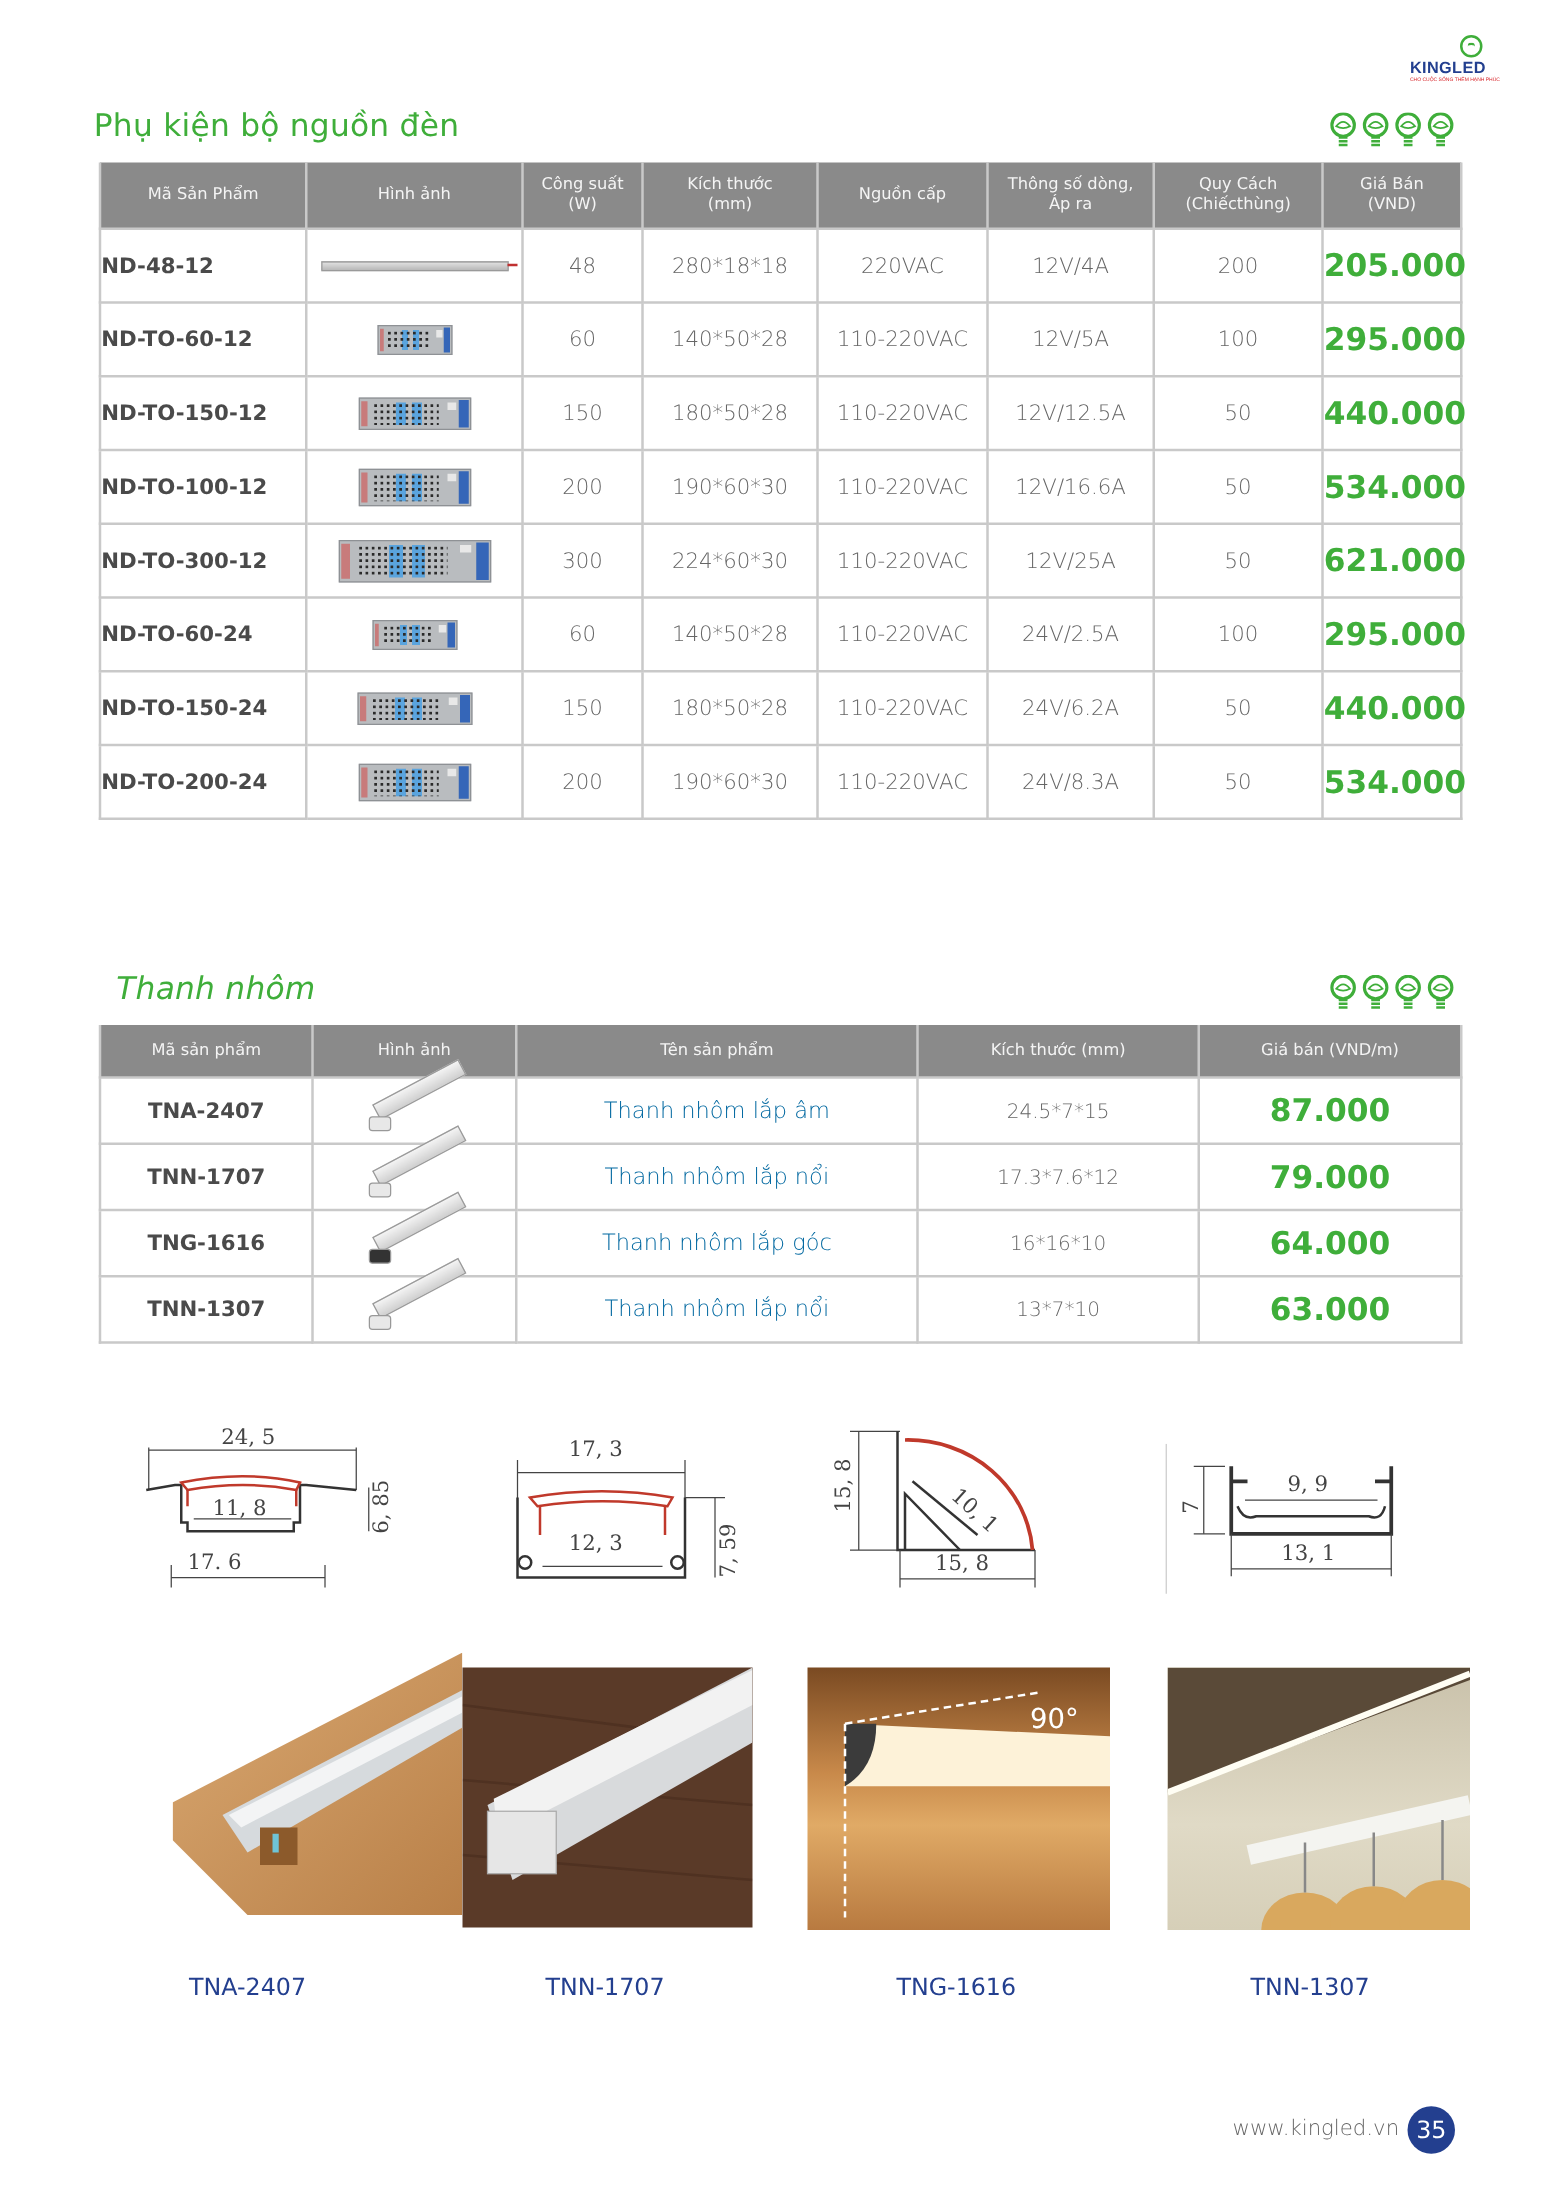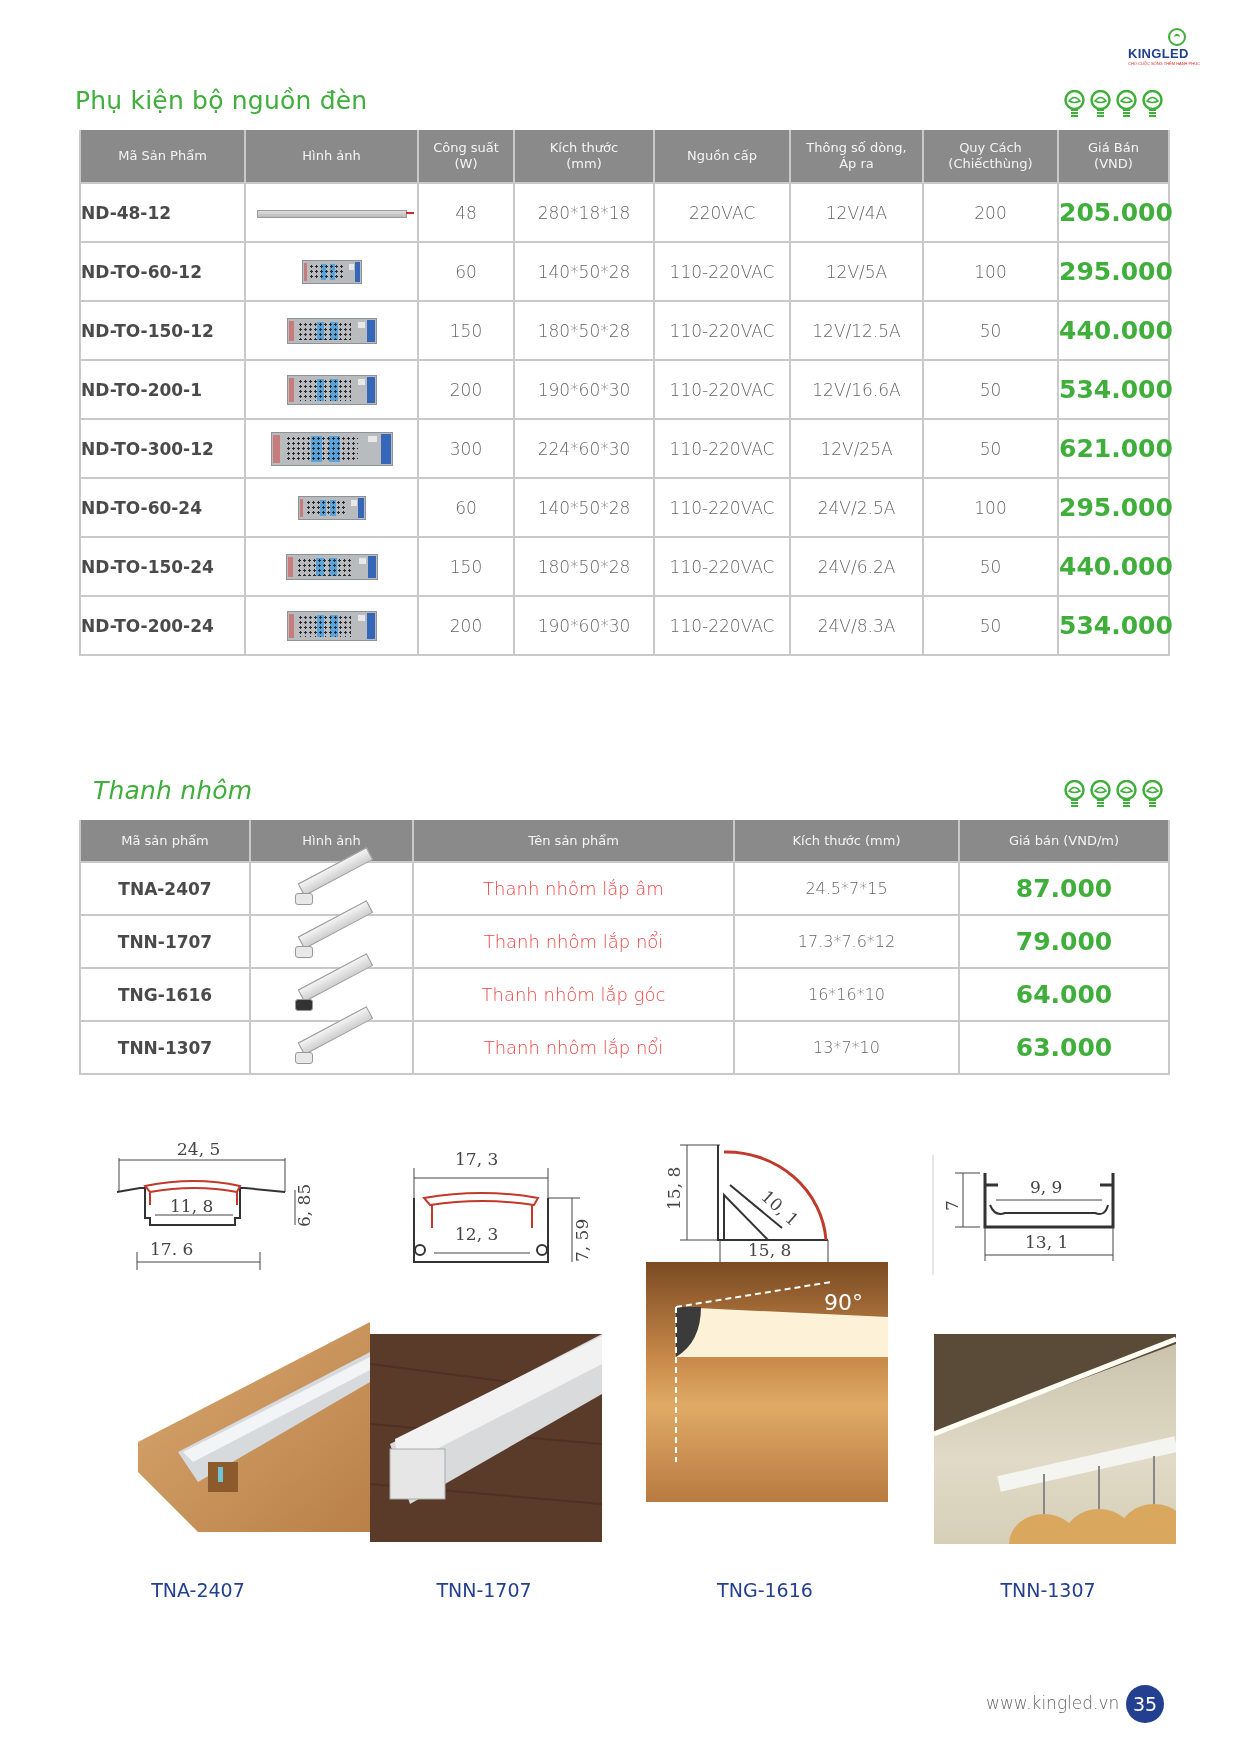--- a/index.html
+++ b/index.html
@@ -24,21 +24,21 @@
   td.price { color: #3fae3a; font-weight: bold; font-size: 25px; }
   td.img { padding: 0; }
 
   #t1 { left: 79px; top: 130px; width: 1089px; }
   #t1 th { height: 53px; }
   #t1 td { height: 59px; }
 
   #t2 { left: 79px; top: 820px; width: 1089px; }
   #t2 th { height: 42px; }
   #t2 td { height: 53px; }
-  #t2 td.name { font-size: 18px; color: #ef4444; }
+  #t2 td.name { font-size: 18px; color: #0369a1; }
   #t2 td.dim { font-size: 16px; }
 
   
   .psu { display: inline-block; position: relative; background: #b9bcbf; border: 1px solid #8e9195; vertical-align: middle; }
   .psu .grid { position: absolute; top: 3px; bottom: 3px; left: 12%; right: 28%;
     background-image: radial-gradient(circle, #2a2a2a 1.2px, transparent 1.4px), linear-gradient(90deg, transparent 35%, #5aa4de 35%, #5aa4de 50%, transparent 50%, transparent 60%, #5aa4de 60%, #5aa4de 75%, transparent 75%);
     background-size: 5px 5px, 100% 100%; }
   .psu .lt { position: absolute; left: 1px; top: 2px; bottom: 2px; width: 6%; background: #c87b7b; }
   .psu .rt { position: absolute; right: 1px; top: 1px; bottom: 1px; width: 8%; background: #3566b8; }
   .psu .lbl { position: absolute; right: 12%; top: 3px; width: 8%; height: 6px; background: #e8e8e8; }
@@ -142,21 +142,21 @@
       <td class="code">ND-TO-150-12</td>
       <td class="img"><span class="psu" style="width:90px;height:26px"><i class="lt"></i><i class="grid"></i><i class="lbl"></i><i class="rt"></i></span></td>
       <td>150</td>
       <td>180*50*28</td>
       <td>110-220VAC</td>
       <td>12V/12.5A</td>
       <td>50</td>
       <td class="price">440.000</td>
     </tr>
     <tr>
-      <td class="code">ND-TO-200-1</td>
+      <td class="code">ND-TO-100-12</td>
       <td class="img"><span class="psu" style="width:90px;height:30px"><i class="lt"></i><i class="grid"></i><i class="lbl"></i><i class="rt"></i></span></td>
       <td>200</td>
       <td>190*60*30</td>
       <td>110-220VAC</td>
       <td>12V/16.6A</td>
       <td>50</td>
       <td class="price">534.000</td>
     </tr>
     <tr>
       <td class="code">ND-TO-300-12</td>
@@ -362,21 +362,21 @@
     <g stroke="#4a2e1f" stroke-width="2" opacity="0.7">
         <line x1="0" y1="30" x2="232" y2="60"></line>
         <line x1="0" y1="90" x2="232" y2="110"></line>
         <line x1="0" y1="150" x2="232" y2="170"></line>
       </g>
     <polygon points="20,110 232,0 232,60 40,170" fill="#d8dadc"></polygon>
     <polygon points="25,105 232,2 232,30 28,135" fill="#f2f2f2"></polygon>
     <rect x="20" y="115" width="55" height="50" fill="#e6e6e6" stroke="#aaa"></rect>
   </svg>
 </div>
-<div class="photo" style="left:646px; top:1262px; width:242px; height:240px; background:linear-gradient(#7a4a22 0%, #c8894a 40%, #e0aa66 60%, #b87a40 100%);">
+<div class="photo" style="left:646px; top:1334px; width:242px; height:210px; background:linear-gradient(#7a4a22 0%, #c8894a 40%, #e0aa66 60%, #b87a40 100%);">
   <svg width="242" height="210" viewBox="0 0 242 210">
     <polygon points="30,45 242,55 242,95 30,95" fill="#fdf2d8"></polygon>
     <path d="M30 45 L55 45 Q55 80 30 95 Z" fill="#3b3b3b"></path>
     <path d="M30 45 L185 20" stroke="#fff" stroke-width="2" stroke-dasharray="6,4" fill="none"></path>
     <path d="M30 45 L30 200" stroke="#fff" stroke-width="2" stroke-dasharray="6,4" fill="none"></path>
     <text x="178" y="48" font-size="22" fill="#ffffff" font-family="DejaVu Sans, sans-serif">90°</text>
   </svg>
 </div>
 <div class="photo" style="left:934px; top:1334px; width:242px; height:210px; background:linear-gradient(#c9c1aa, #e0dac6 60%, #d6cfb8);">
   <svg width="242" height="210" viewBox="0 0 242 210">

